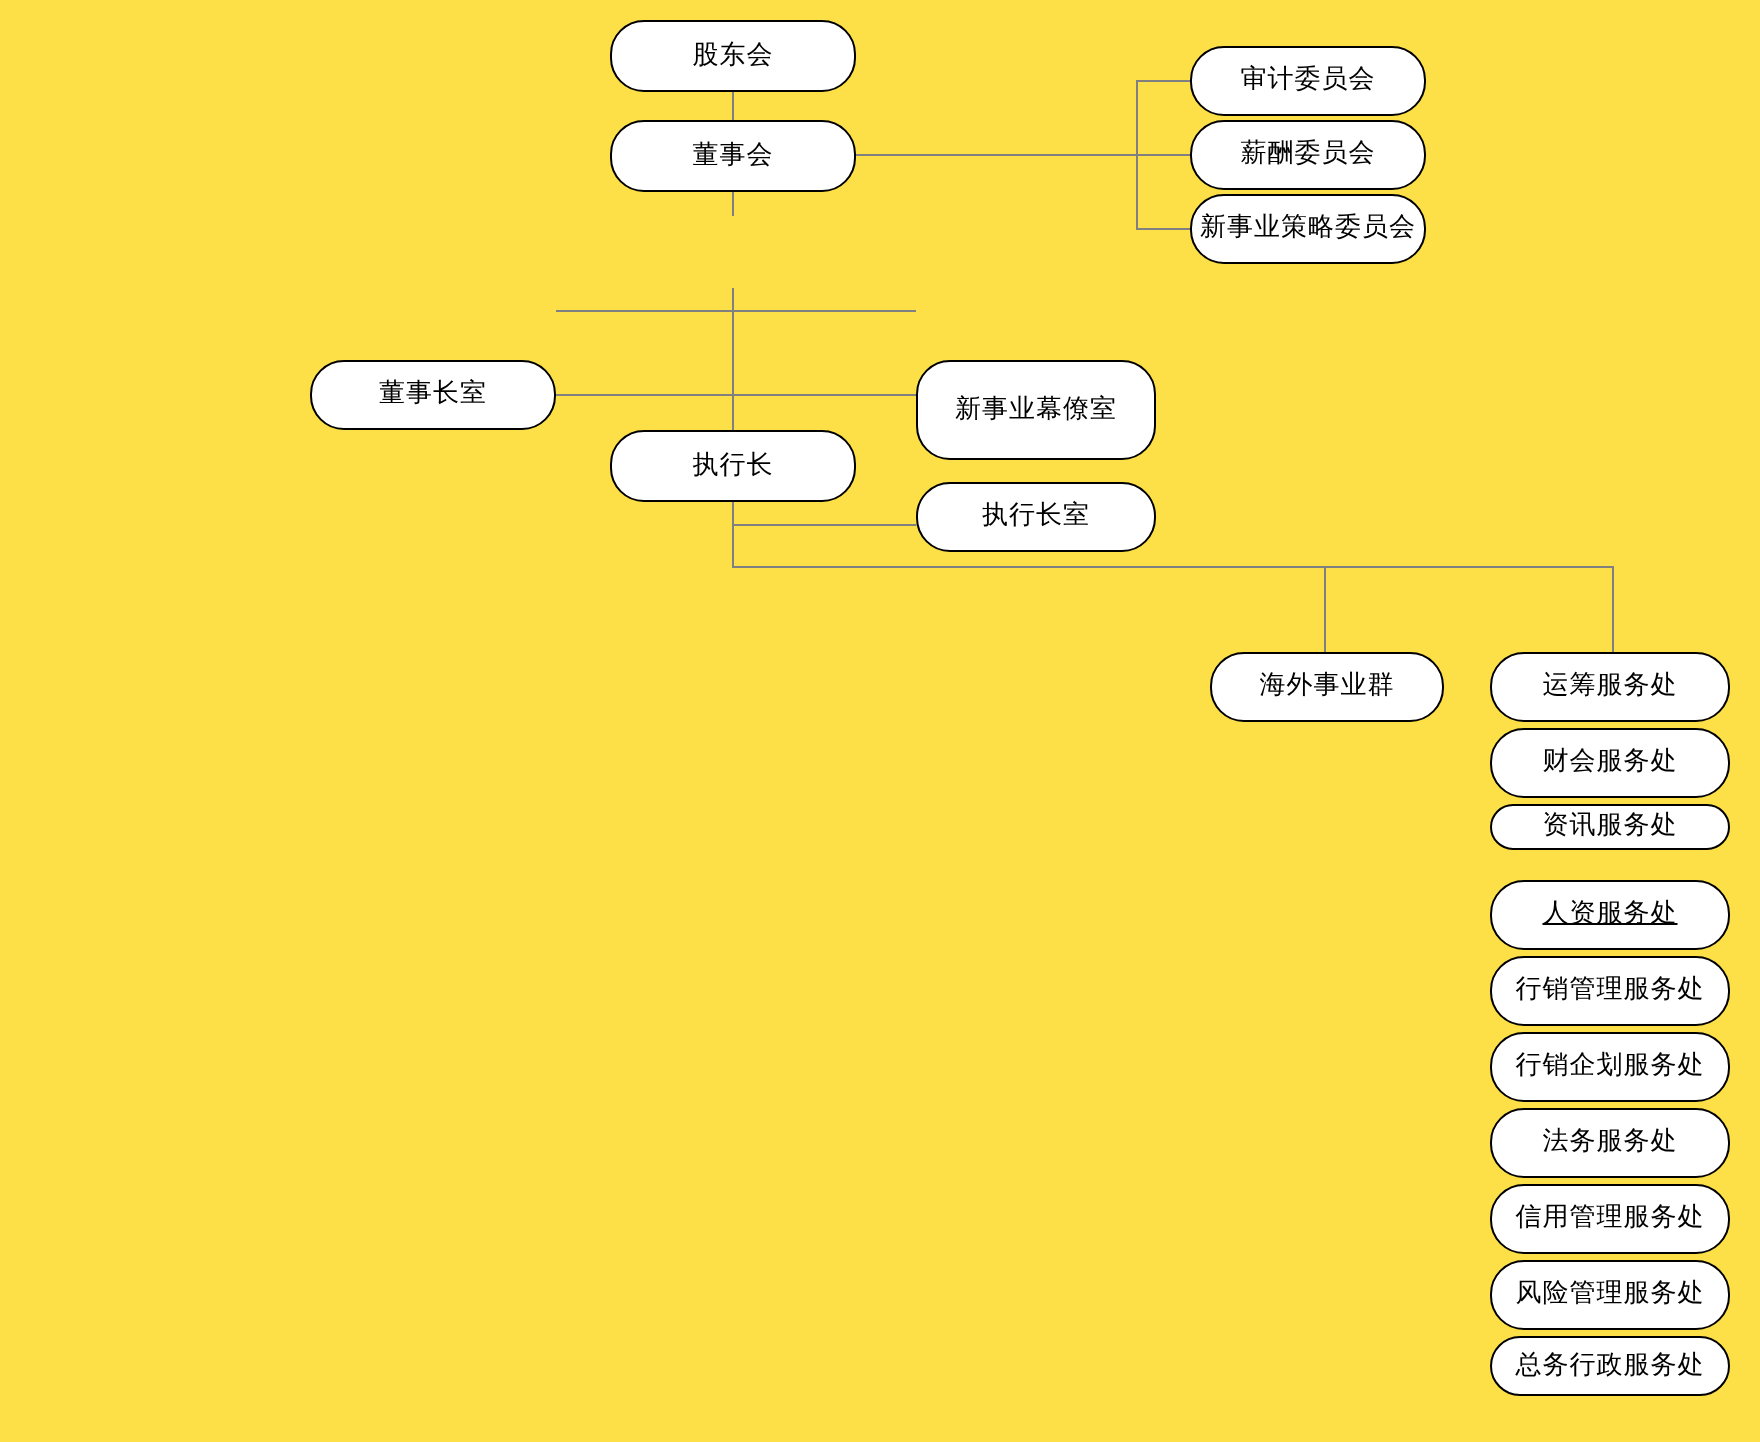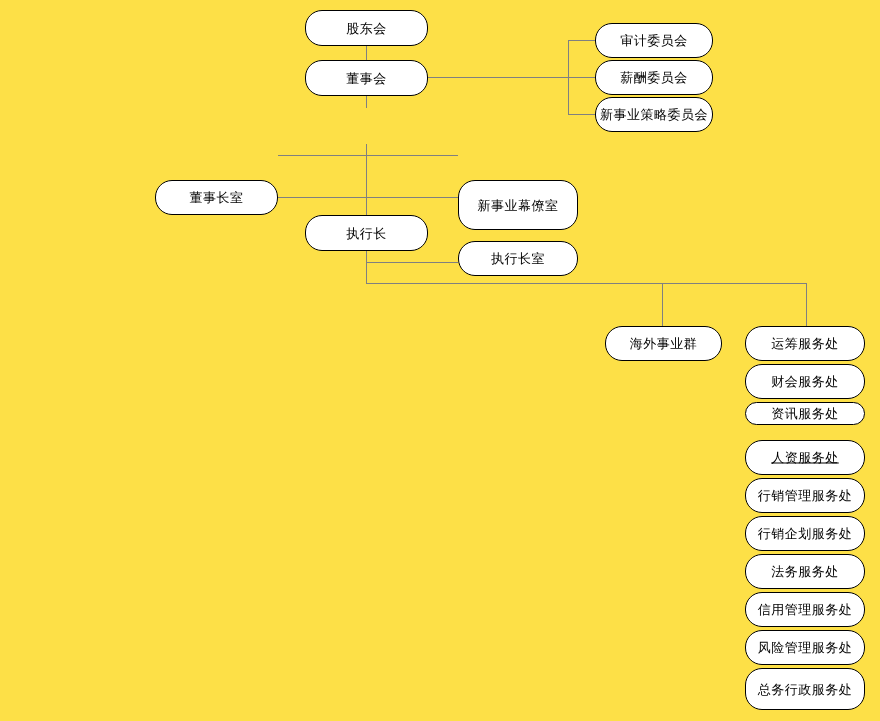--- a/index.html
+++ b/index.html
@@ -140,18 +140,18 @@
       </div>
       <div class="node" style="left: 745px; top: 554px; width: 120px; height: 35px;">
         <span class="node-label">法务服务处</span>
       </div>
       <div class="node" style="left: 745px; top: 592px; width: 120px; height: 35px;">
         <span class="node-label">信用管理服务处</span>
       </div>
       <div class="node" style="left: 745px; top: 630px; width: 120px; height: 35px;">
         <span class="node-label">风险管理服务处</span>
       </div>
-      <div class="node" style="left: 745px; top: 668px; width: 120px; height: 42px;">
+      <div class="node" style="left: 745px; top: 668px; width: 120px; height: 30px;">
         <span class="node-label">总务行政服务处</span>
       </div>
     </div>
 
 </div>
 
 </body></html>

